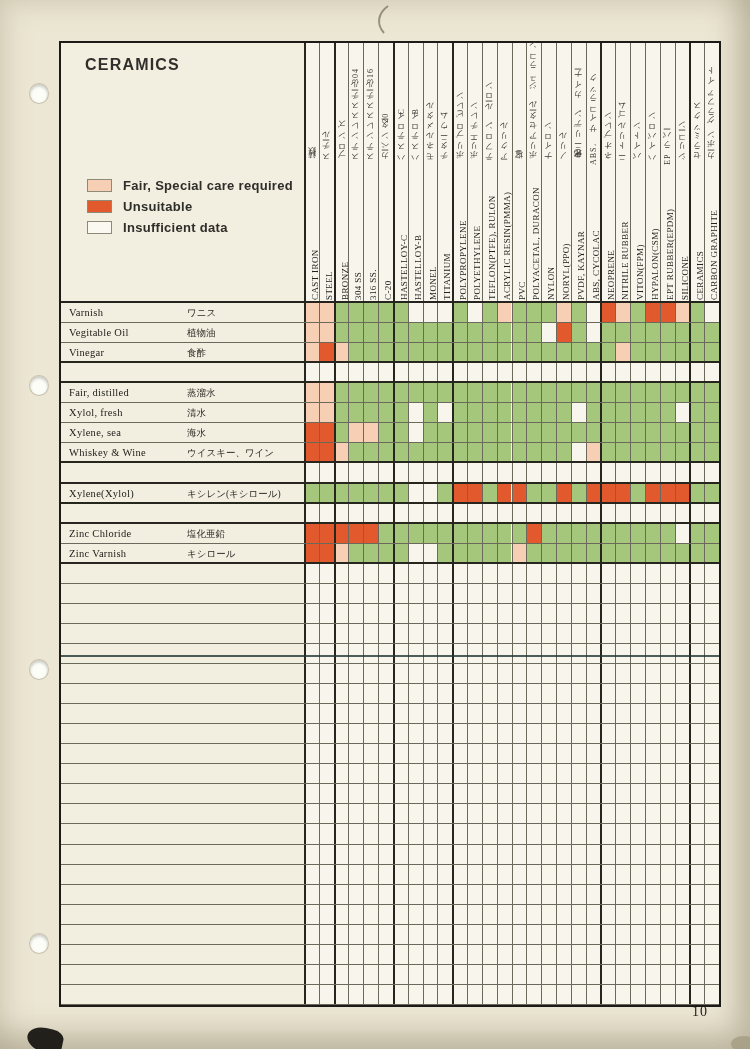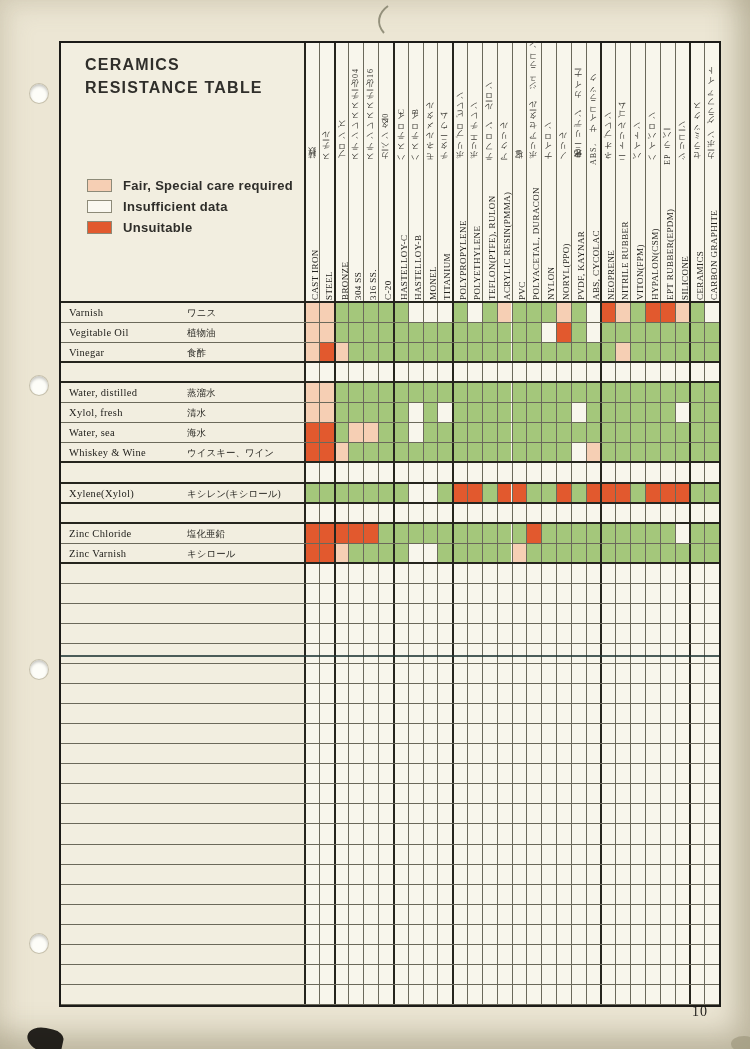--- a/index.html
+++ b/index.html
@@ -54,35 +54,34 @@
 <div class="hole" style="top:933px"></div>
 
 <svg class="squiggle" width="26" height="32">
   <path d="M17,3 C7,10 5,21 13,30" stroke="#7e7c66" stroke-width="2" fill="none" opacity="0.8"></path>
 </svg>
 
 <div class="frame">
   <div class="inner">
     <div class="title-block">
       <div class="t2">CERAMICS</div>
-      <div class="t2">RESISTANCE TABLE</div>
     </div>
 
     <div class="legend">
       <div class="legend-row">
         <span class="swatch" style="background: rgb(246, 207, 180);"></span>
         <span class="legend-label">Fair, Special care required</span>
       </div>
       <div class="legend-row">
+        <span class="swatch" style="background: rgb(226, 89, 46);"></span>
+        <span class="legend-label">Unsuitable</span>
+      </div>
+      <div class="legend-row">
         <span class="swatch" style="background: rgb(250, 248, 240);"></span>
         <span class="legend-label">Insufficient data</span>
-      </div>
-      <div class="legend-row">
-        <span class="swatch" style="background: rgb(226, 89, 46);"></span>
-        <span class="legend-label">Unsuitable</span>
       </div>
     </div>
 
     <div id="grid">
         <div class="databack" style="left: 243px; top: 0px; width: 415px; height: 962px;"></div>
         <div class="hcell" style="left: 243px; width: 14.8214px; height: 260px; border-left: 2px solid rgb(38, 37, 30);">
           <div class="vtext"><span class="hen">CAST IRON</span><span class="hja">鋳 鉄</span></div>
         </div>
         <div class="hcell" style="left: 257.821px; width: 14.8214px; height: 260px; border-left: 1px solid rgb(107, 105, 91);">
           <div class="vtext"><span class="hen">STEEL</span><span class="hja">スチール</span></div>
@@ -286,21 +285,21 @@
           <div class="cell" style="left: 539.429px; width: 14.8214px; background: transparent; border-left: 2px solid rgb(38, 37, 30);"></div>
           <div class="cell" style="left: 554.25px; width: 14.8214px; background: transparent; border-left: 1px solid rgb(107, 105, 91);"></div>
           <div class="cell" style="left: 569.071px; width: 14.8214px; background: transparent; border-left: 1px solid rgb(107, 105, 91);"></div>
           <div class="cell" style="left: 583.893px; width: 14.8214px; background: transparent; border-left: 1px solid rgb(107, 105, 91);"></div>
           <div class="cell" style="left: 598.714px; width: 14.8214px; background: transparent; border-left: 1px solid rgb(107, 105, 91);"></div>
           <div class="cell" style="left: 613.536px; width: 14.8214px; background: transparent; border-left: 1px solid rgb(107, 105, 91);"></div>
           <div class="cell" style="left: 628.357px; width: 14.8214px; background: transparent; border-left: 2px solid rgb(38, 37, 30);"></div>
           <div class="cell" style="left: 643.179px; width: 14.8214px; background: transparent; border-left: 1px solid rgb(107, 105, 91);"></div>
         </div>
         <div class="row" style="top: 340.229px; height: 20.0571px; border-bottom: 1px solid rgb(107, 105, 91);">
-          <span class="rlabel-en">Water, distilled</span>
+          <span class="rlabel-en">Fair, distilled</span>
           <span class="rlabel-ja">蒸溜水</span>
           <div class="cell" style="left: 243px; width: 14.8214px; background: rgb(246, 207, 180); border-left: 2px solid rgb(38, 37, 30);"></div>
           <div class="cell" style="left: 257.821px; width: 14.8214px; background: rgb(246, 207, 180); border-left: 1px solid rgb(107, 105, 91);"></div>
           <div class="cell" style="left: 272.643px; width: 14.8214px; background: rgb(164, 199, 123); border-left: 2px solid rgb(38, 37, 30);"></div>
           <div class="cell" style="left: 287.464px; width: 14.8214px; background: rgb(164, 199, 123); border-left: 1px solid rgb(107, 105, 91);"></div>
           <div class="cell" style="left: 302.286px; width: 14.8214px; background: rgb(164, 199, 123); border-left: 1px solid rgb(107, 105, 91);"></div>
           <div class="cell" style="left: 317.107px; width: 14.8214px; background: rgb(164, 199, 123); border-left: 1px solid rgb(107, 105, 91);"></div>
           <div class="cell" style="left: 331.929px; width: 14.8214px; background: rgb(164, 199, 123); border-left: 2px solid rgb(38, 37, 30);"></div>
           <div class="cell" style="left: 346.75px; width: 14.8214px; background: rgb(164, 199, 123); border-left: 1px solid rgb(107, 105, 91);"></div>
           <div class="cell" style="left: 361.571px; width: 14.8214px; background: rgb(164, 199, 123); border-left: 1px solid rgb(107, 105, 91);"></div>
@@ -350,21 +349,21 @@
           <div class="cell" style="left: 539.429px; width: 14.8214px; background: rgb(164, 199, 123); border-left: 2px solid rgb(38, 37, 30);"></div>
           <div class="cell" style="left: 554.25px; width: 14.8214px; background: rgb(164, 199, 123); border-left: 1px solid rgb(107, 105, 91);"></div>
           <div class="cell" style="left: 569.071px; width: 14.8214px; background: rgb(164, 199, 123); border-left: 1px solid rgb(107, 105, 91);"></div>
           <div class="cell" style="left: 583.893px; width: 14.8214px; background: rgb(164, 199, 123); border-left: 1px solid rgb(107, 105, 91);"></div>
           <div class="cell" style="left: 598.714px; width: 14.8214px; background: rgb(164, 199, 123); border-left: 1px solid rgb(107, 105, 91);"></div>
           <div class="cell" style="left: 613.536px; width: 14.8214px; background: transparent; border-left: 1px solid rgb(107, 105, 91);"></div>
           <div class="cell" style="left: 628.357px; width: 14.8214px; background: rgb(164, 199, 123); border-left: 2px solid rgb(38, 37, 30);"></div>
           <div class="cell" style="left: 643.179px; width: 14.8214px; background: rgb(164, 199, 123); border-left: 1px solid rgb(107, 105, 91);"></div>
         </div>
         <div class="row" style="top: 380.343px; height: 20.0571px; border-bottom: 1px solid rgb(107, 105, 91);">
-          <span class="rlabel-en">Water, sea</span>
+          <span class="rlabel-en">Xylene, sea</span>
           <span class="rlabel-ja">海水</span>
           <div class="cell" style="left: 243px; width: 14.8214px; background: rgb(226, 89, 46); border-left: 2px solid rgb(38, 37, 30);"></div>
           <div class="cell" style="left: 257.821px; width: 14.8214px; background: rgb(226, 89, 46); border-left: 1px solid rgb(107, 105, 91);"></div>
           <div class="cell" style="left: 272.643px; width: 14.8214px; background: rgb(164, 199, 123); border-left: 2px solid rgb(38, 37, 30);"></div>
           <div class="cell" style="left: 287.464px; width: 14.8214px; background: rgb(246, 207, 180); border-left: 1px solid rgb(107, 105, 91);"></div>
           <div class="cell" style="left: 302.286px; width: 14.8214px; background: rgb(246, 207, 180); border-left: 1px solid rgb(107, 105, 91);"></div>
           <div class="cell" style="left: 317.107px; width: 14.8214px; background: rgb(164, 199, 123); border-left: 1px solid rgb(107, 105, 91);"></div>
           <div class="cell" style="left: 331.929px; width: 14.8214px; background: rgb(164, 199, 123); border-left: 2px solid rgb(38, 37, 30);"></div>
           <div class="cell" style="left: 346.75px; width: 14.8214px; background: transparent; border-left: 1px solid rgb(107, 105, 91);"></div>
           <div class="cell" style="left: 361.571px; width: 14.8214px; background: rgb(164, 199, 123); border-left: 1px solid rgb(107, 105, 91);"></div>

